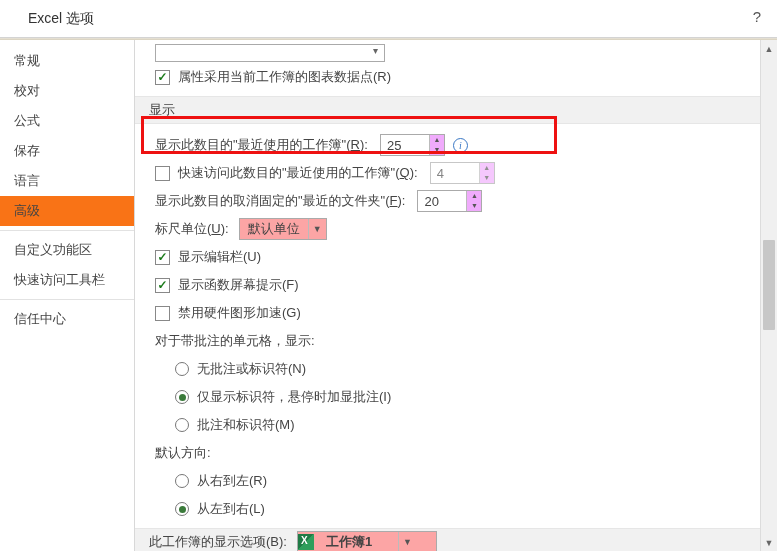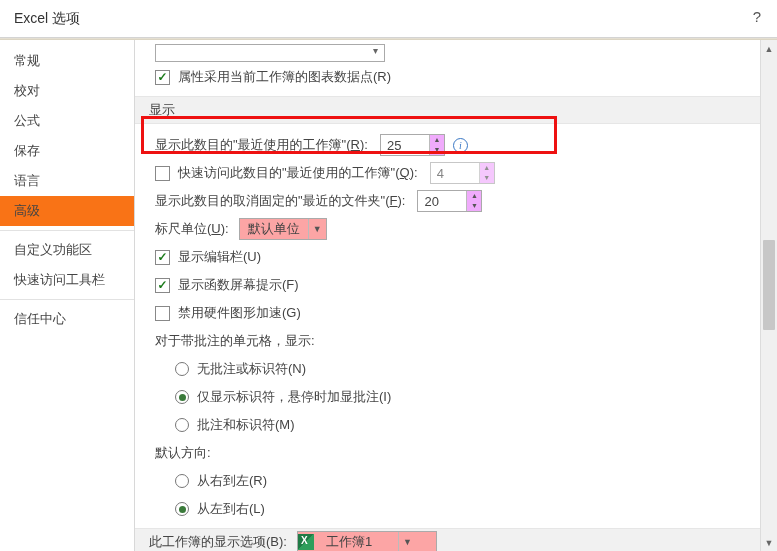--- a/index.html
+++ b/index.html
@@ -1,19 +1,19 @@
 <!DOCTYPE html>
 <html><head>
 <meta charset="utf-8">
 <style>
 * { box-sizing: border-box; margin: 0; padding: 0; font-family: "Microsoft YaHei", "Segoe UI", sans-serif; font-size: 13px; color: #444; }
 body { background: #fff; width: 777px; height: 551px; overflow: hidden; position: relative; }
 
 
-.titlebar { height: 38px; border-bottom: 1px solid #d4d4d4; display: flex; align-items: center; padding: 0 14px; position: relative; }
+.titlebar { height: 38px; border-bottom: 1px solid #d4d4d4; display: flex; align-items: center; padding: 0 28px; position: relative; }
 .titlebar .title { font-size: 14px; color: #333; }
 .titlebar .help { position: absolute; right: 16px; top: 8px; font-size: 15px; color: #555; }
 .accent { height: 2px; background: linear-gradient(#e8e4da,#d8d0bc); }
 
 
 .body { display: flex; height: calc(100% - 40px); }
 .sidebar { width: 135px; border-right: 1px solid #d8d8d8; background: #fff; padding-top: 6px; }
 .sidebar .item { padding: 6px 14px; cursor: default; color: #444; }
 .sidebar .item.selected { background: #f97316; }
 .sidebar .sep { height: 1px; background: #e2e2e2; margin: 4px 0; }
@@ -188,21 +188,21 @@
       </div>
       <div class="row indent1">
         <span class="radio selected"></span>
         <span class="lbl">从左到右(L)</span>
       </div>
 
       <div class="section-head withcombo">
         <span>此工作簿的显示选项(B):</span>
         <span class="combo" style="min-width:140px;">
           <span class="wbicon"></span>
-          <span class="val" style="min-width:80px;">工作簿1</span>
+          <span class="val" style="min-width:80px;font-weight:bold;">工作簿1</span>
           <span class="arrow">▼</span>
         </span>
       </div>
 
     </div>
 
     <div class="redbox" style="left:6px; top:76px; width:416px; height:38px;"></div>
 
     <div class="scrollbar">
       <div class="up">▲</div>

